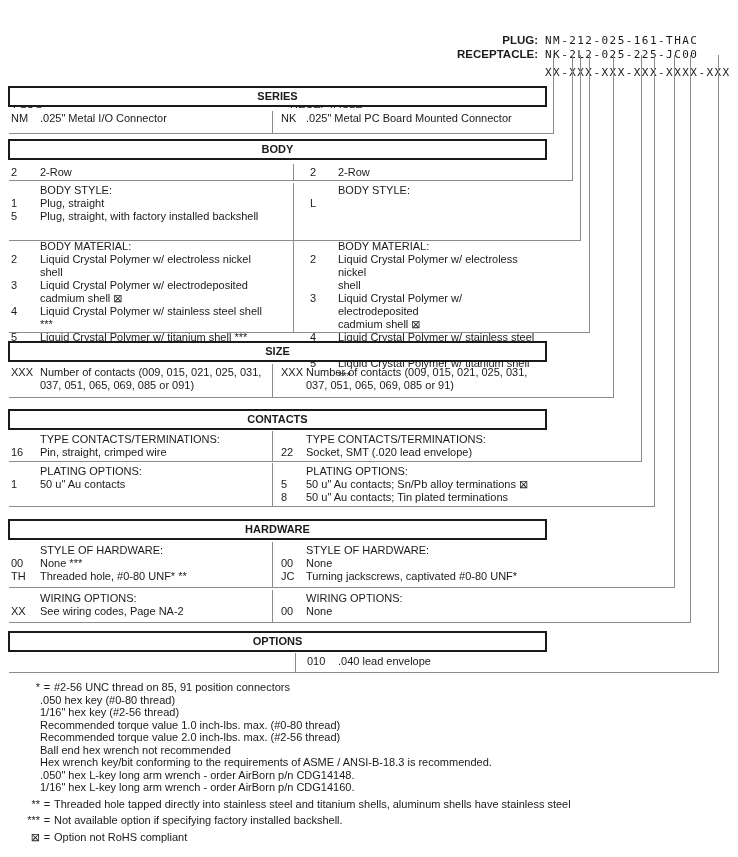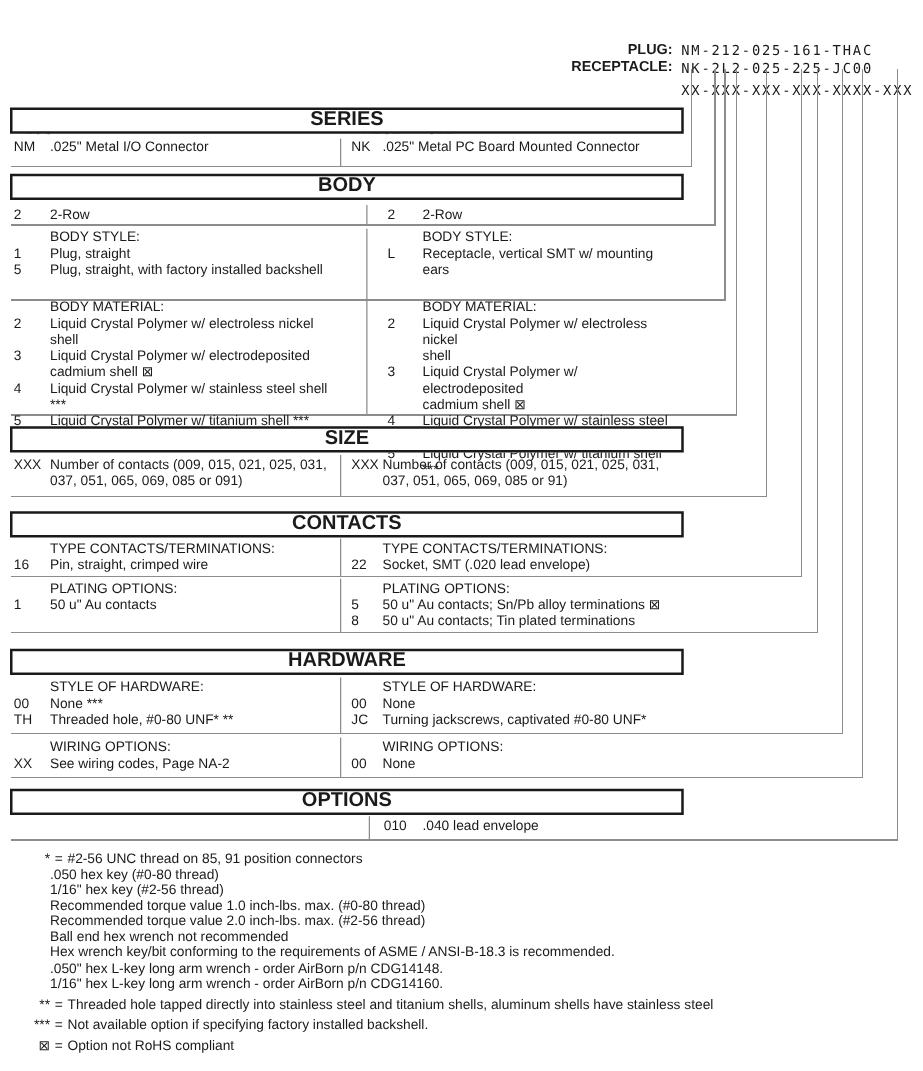--- a/index.html
+++ b/index.html
@@ -4,21 +4,21 @@
 <style>
   html,body{margin:0;padding:0;background:#fff;}
   .page{position:relative;width:738px;height:857px;background:#ffffff;
         font-family:"Liberation Sans",sans-serif;font-size:11px;line-height:13px;
         color:#1a1a1a;overflow:hidden;}
   .abs{position:absolute;margin-top:27px;}
   .mono{font-family:"DejaVu Sans Mono",monospace;font-size:11px;letter-spacing:1.45px;white-space:pre;}
   .pnlabel{font-weight:bold;font-size:11.5px;text-align:right;width:238px;left:300px;}
   .collabel{font-size:11px;}
   .secbox{position:absolute;left:8px;width:539px;height:21px;box-sizing:border-box;
-          border:2px solid #1a1a1a;text-align:center;font-weight:bold;font-size:16px;line-height:16px;background:#fff;}
+          border:2px solid #1a1a1a;text-align:center;font-weight:bold;font-size:11px;line-height:16px;background:#fff;}
   .grp{position:absolute;left:0;top:0;width:738px;}
   .half{position:absolute;top:0;}
   .lA{left:11px;width:258px;}
   .rA{left:281px;width:263px;}
   .rB{left:310px;width:234px;}
   .rO{left:307px;width:237px;}
   .row{display:flex;align-items:flex-start;}
   .code{flex:0 0 29px;}
   .rA .code{flex:0 0 25px;}
   .rB .code{flex:0 0 28px;}
@@ -114,21 +114,20 @@
         <span class="code">5</span>
         <div class="txt">
           <div>Plug, straight, with factory installed backshell</div>
         </div>
       </div>
     </div>
     <div class="half rB">
       <div class="hdr">BODY STYLE:</div>
       <div class="row">
         <span class="code">L</span>
-        <div class="txt">Receptacle, vertical SMT w/ mounting ears</div>
       </div>
     </div>
   </div>
   <div class="vdiv" style="left:293px;top:183px;height:57px"></div>
 
   <div class="grp" style="top:240px">
     <div class="half lA">
       <div class="hdr">BODY MATERIAL:</div>
       <div class="row">
         <span class="code">2</span>

